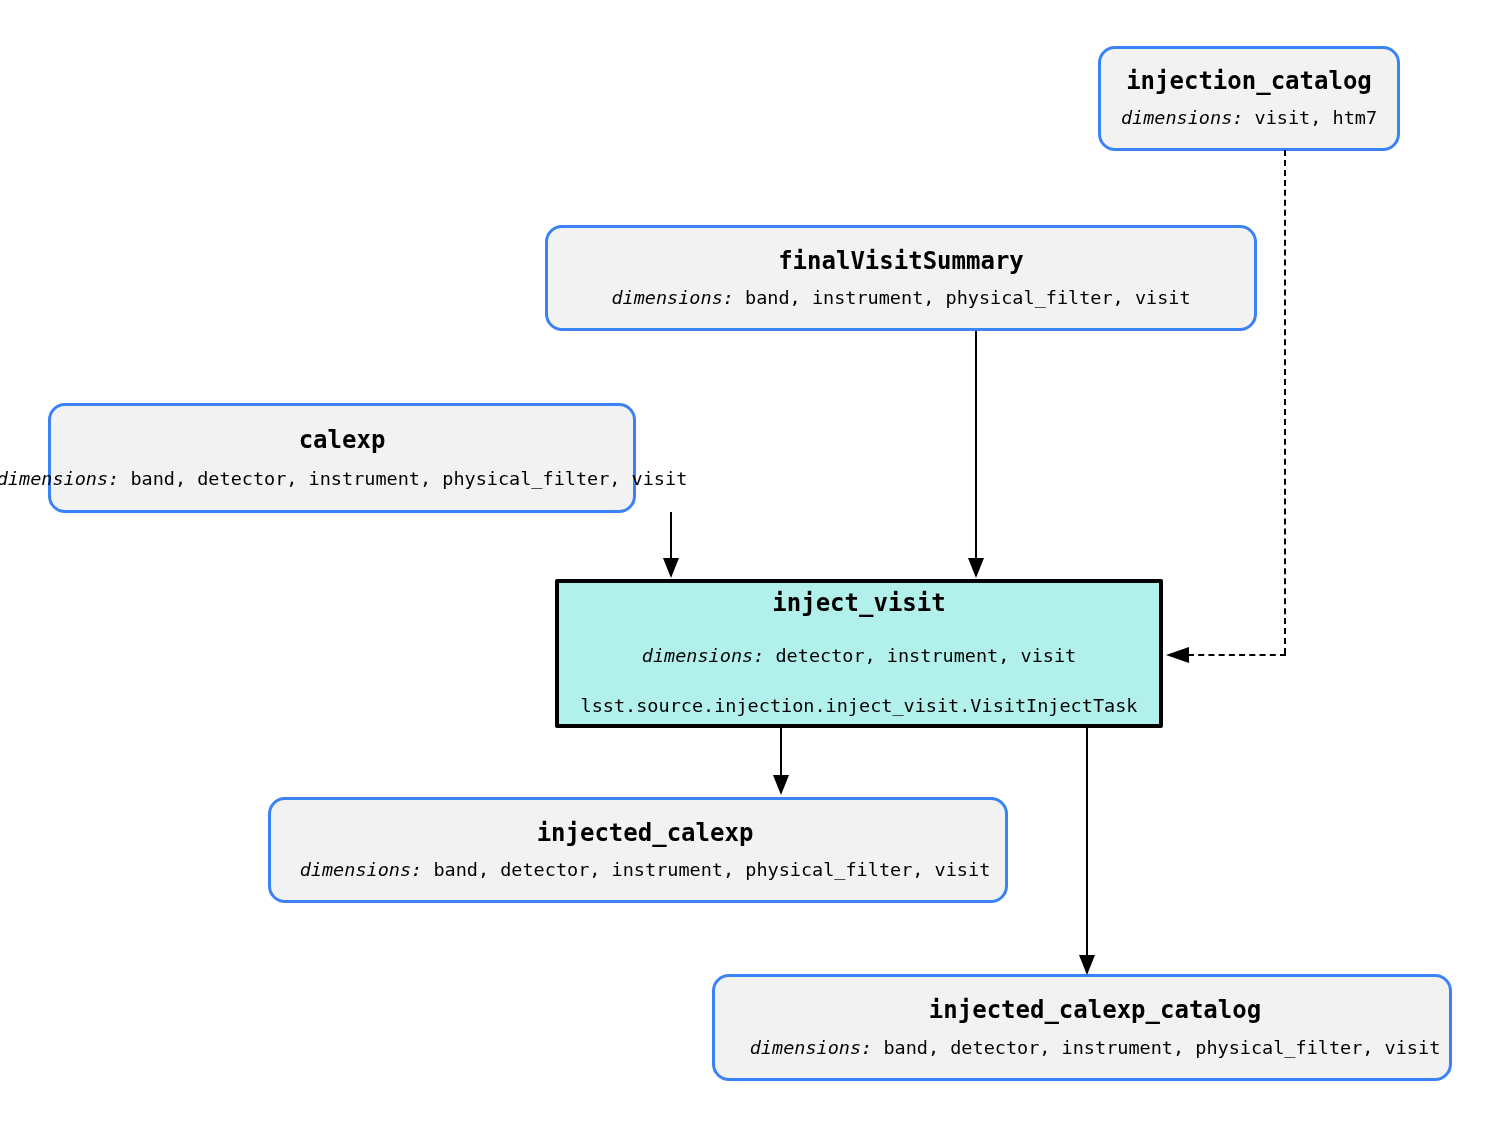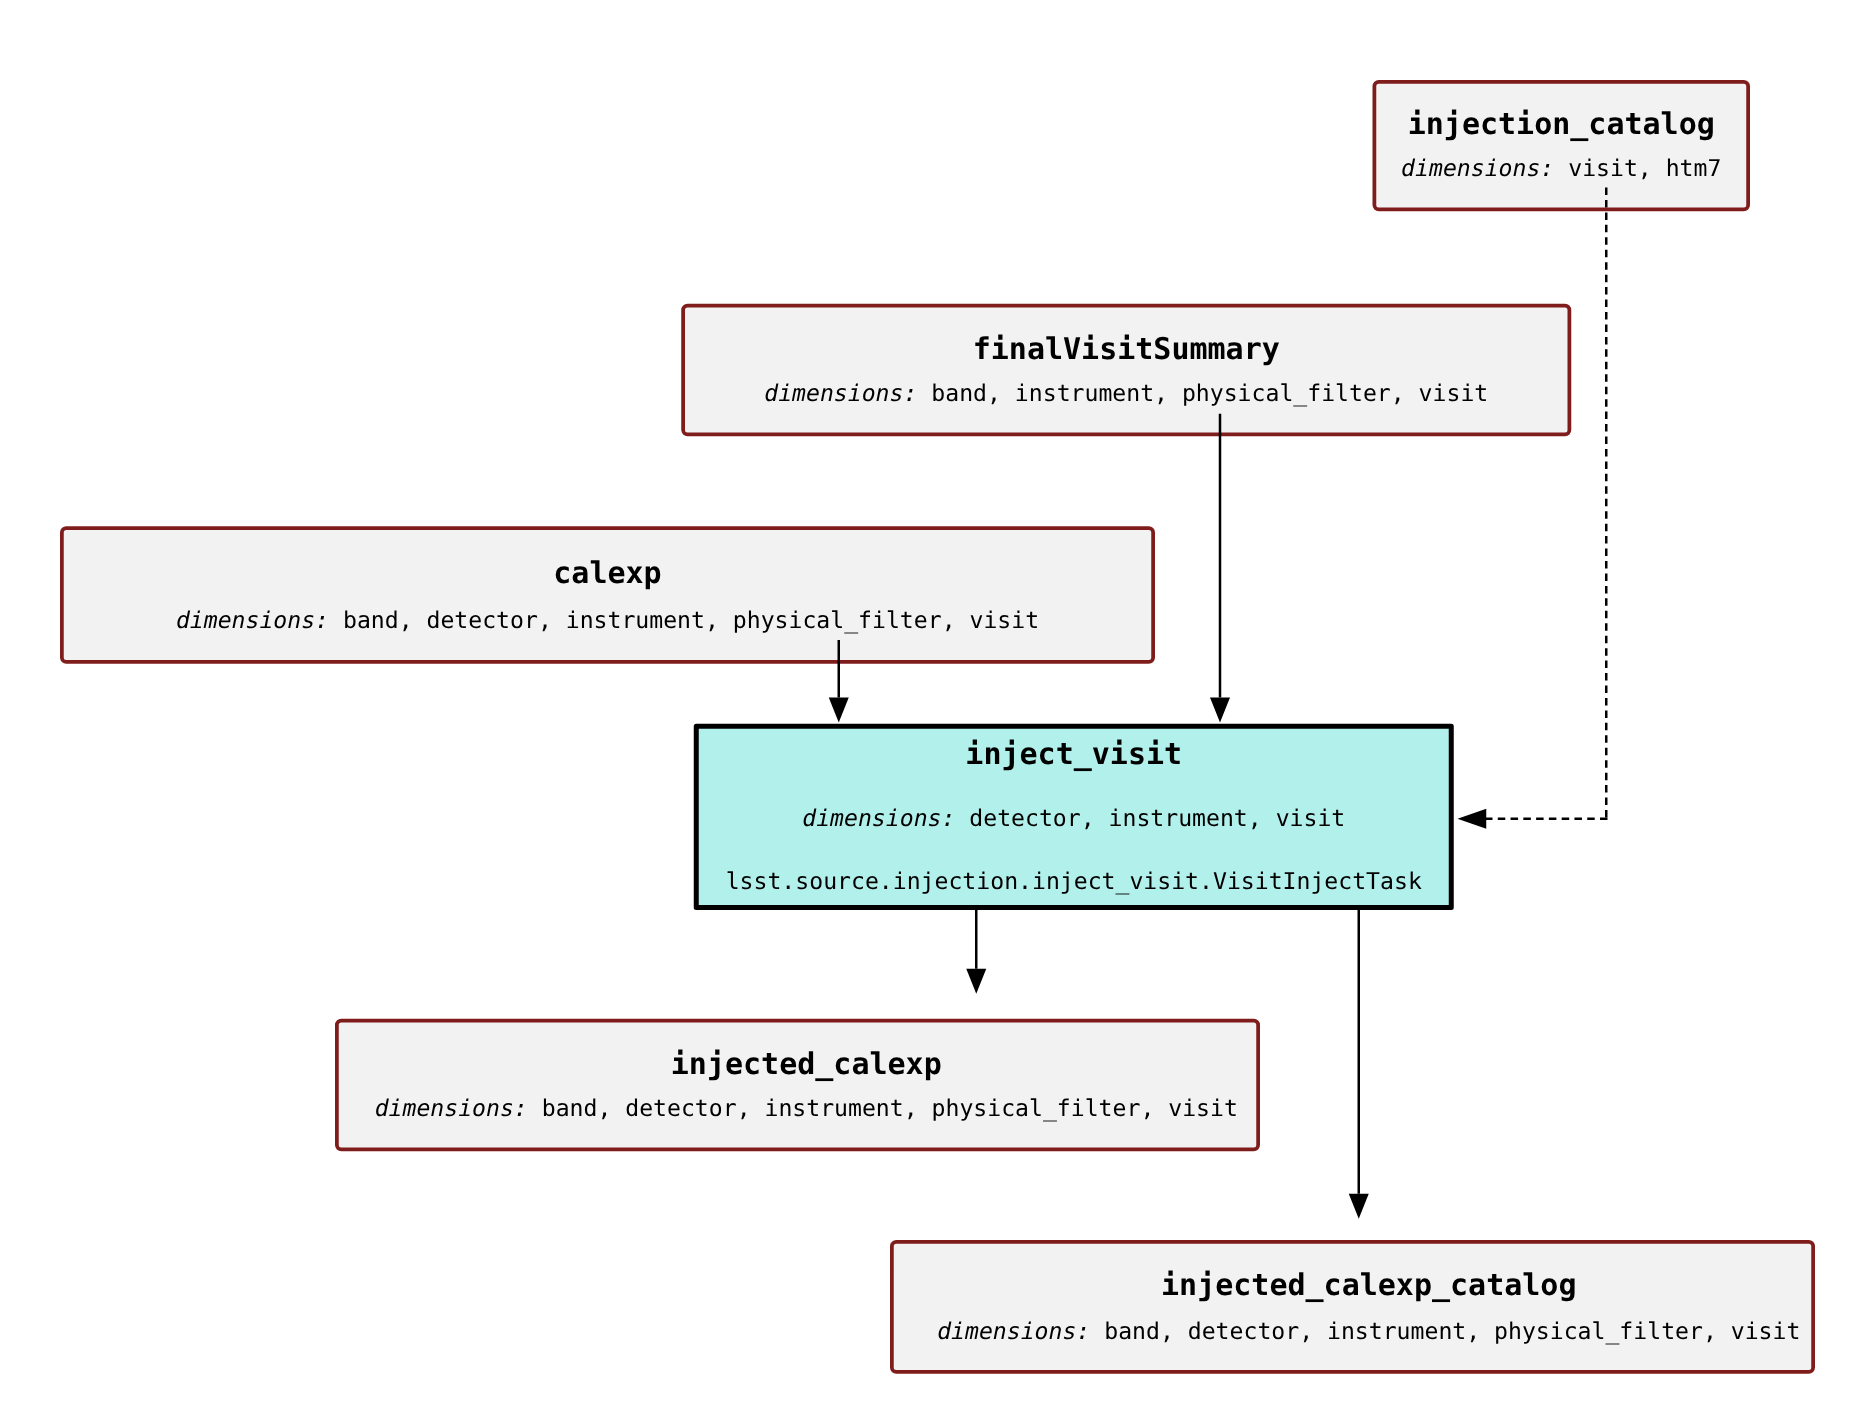--- a/index.html
+++ b/index.html
@@ -22,23 +22,22 @@
     box-sizing: border-box;
     display: flex;
     flex-direction: column;
     justify-content: space-evenly;
     align-items: center;
     text-align: center;
     padding: 6px 10px;
   }
   .dataset {
     background: #f2f2f2;
-    border: 3px solid #7f1d1d;
-    border-radius: 5px;
-    margin-top: 18px;
+    border: 3px solid #3b82f6;
+    border-radius: 17px;
   }
   .task {
     background: #b2f0ec;
     border: 4px solid #000000;
     border-radius: 2px;
     gap: 28px;
   }
   .node-title {
     font-weight: bold;
     font-size: 24px;
@@ -49,21 +48,21 @@
     font-size: 18.5px;
     line-height: 1.1;
     white-space: nowrap;
   }
   .dims-label {
     font-style: italic;
   }
   
   #n-injection-catalog       { left: 1098px; top:  46px; width: 302px; height: 105px; }
   #n-finalVisitSummary       { left:  545px; top: 225px; width: 712px; height: 106px; }
-  #n-calexp                  { left:   48px; top: 403px; width: 876px; height: 110px; }
+  #n-calexp                  { left:   48px; top: 403px; width: 588px; height: 110px; }
   #n-inject-visit            { left:  555px; top: 579px; width: 608px; height: 149px; }
   #n-injected-calexp         { left:  268px; top: 797px; width: 740px; height: 106px; padding-left: 24px; }
   #n-injected-calexp-catalog { left:  712px; top: 974px; width: 740px; height: 107px; padding-left: 36px; }
   
   .vline {
     position: absolute;
     width: 2px;
     background: #000000;
   }
   .vline-dashed {

